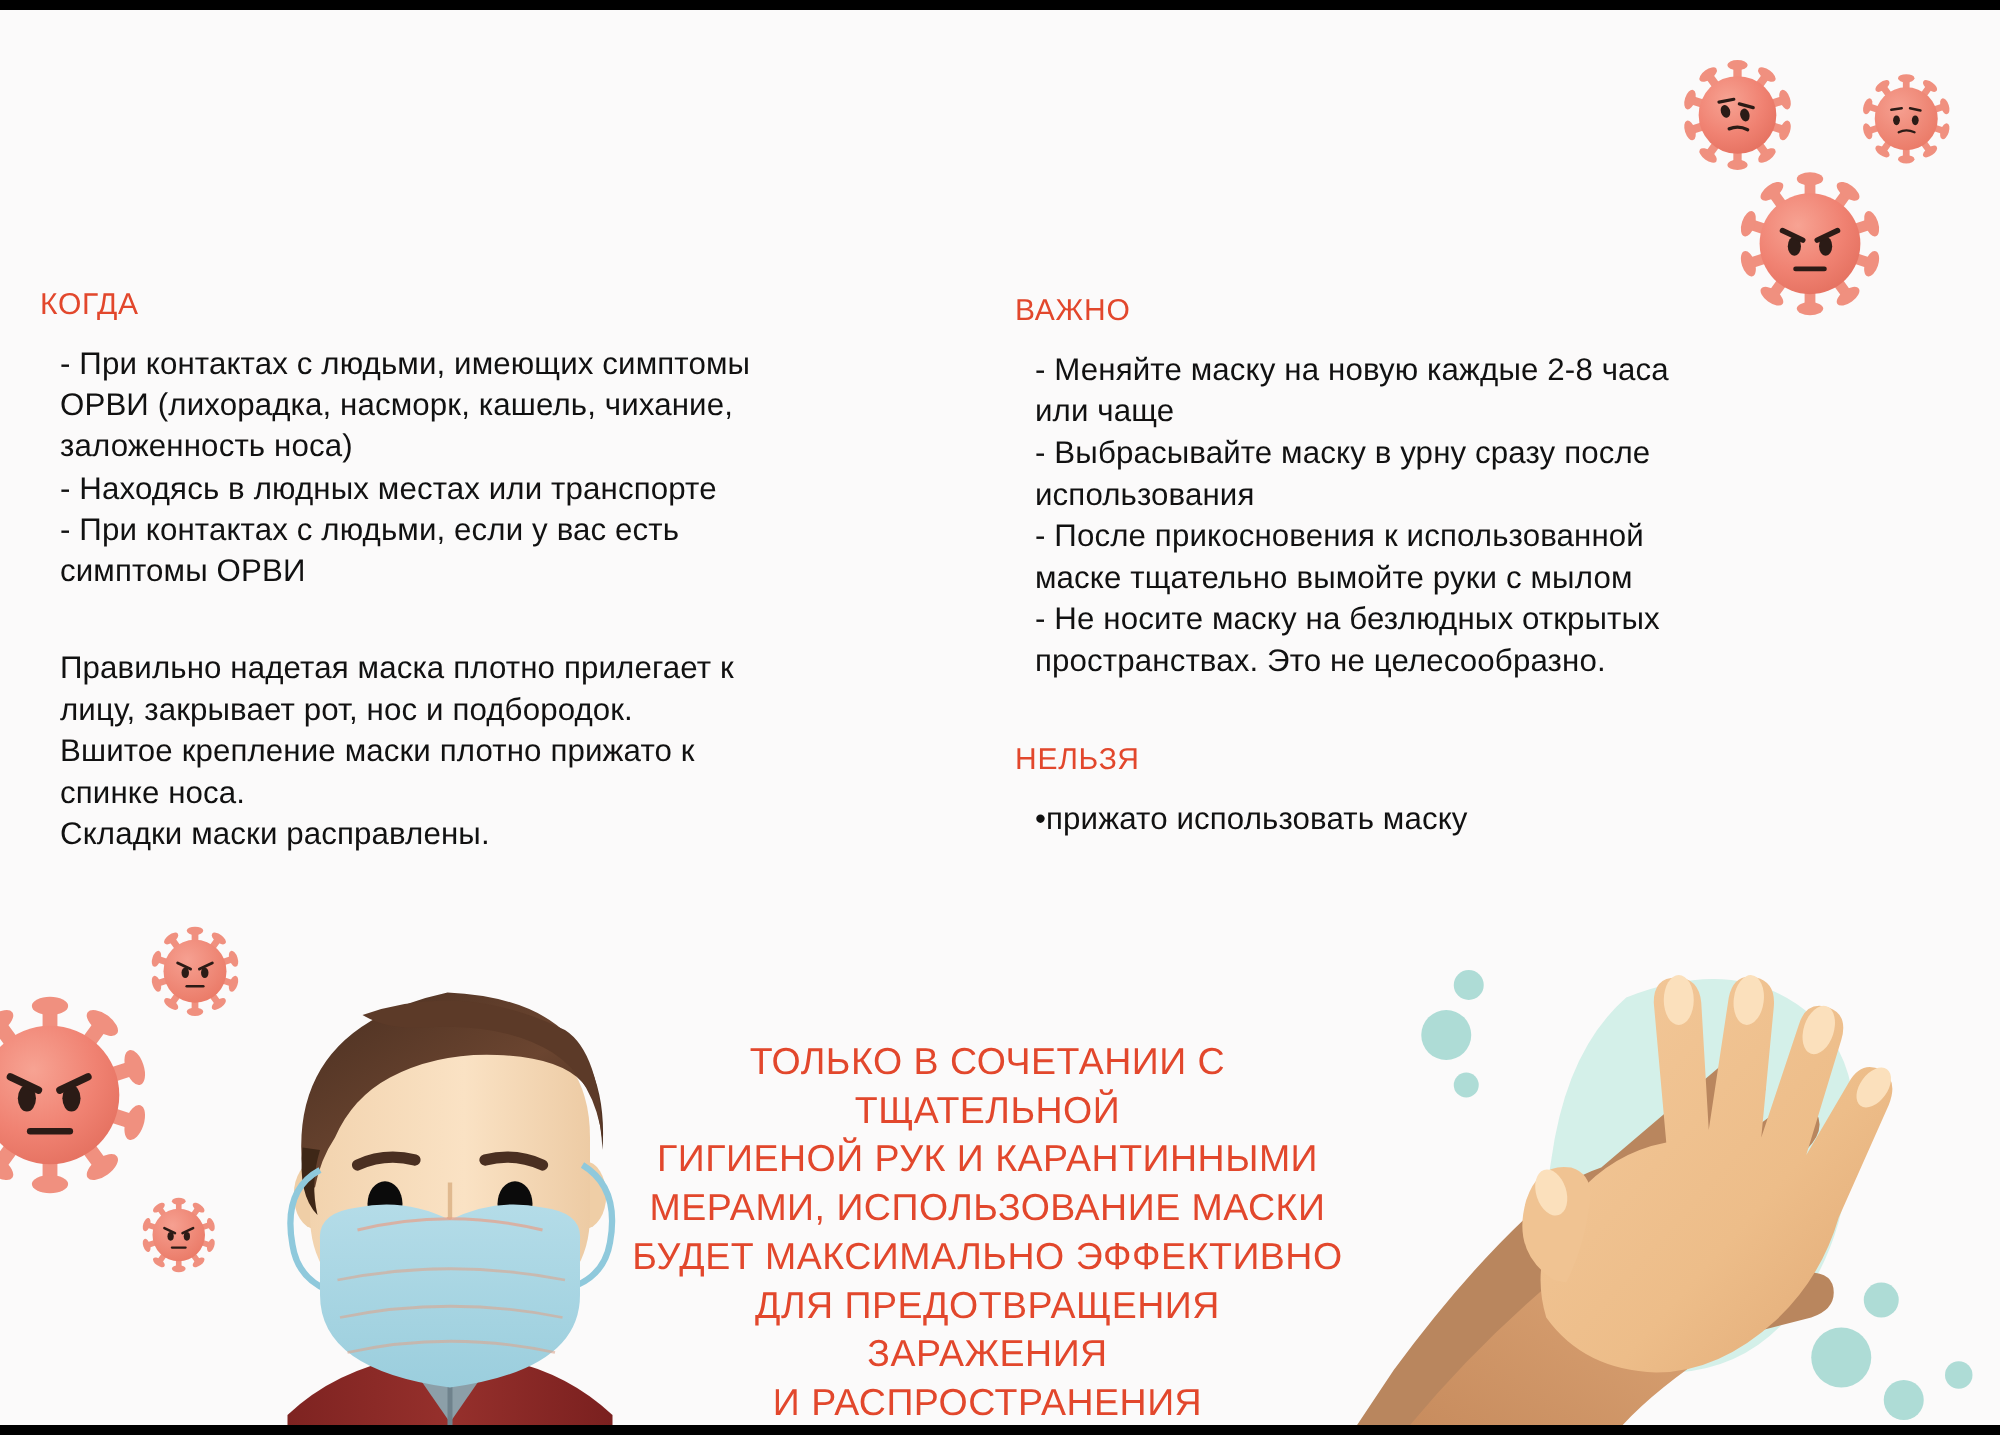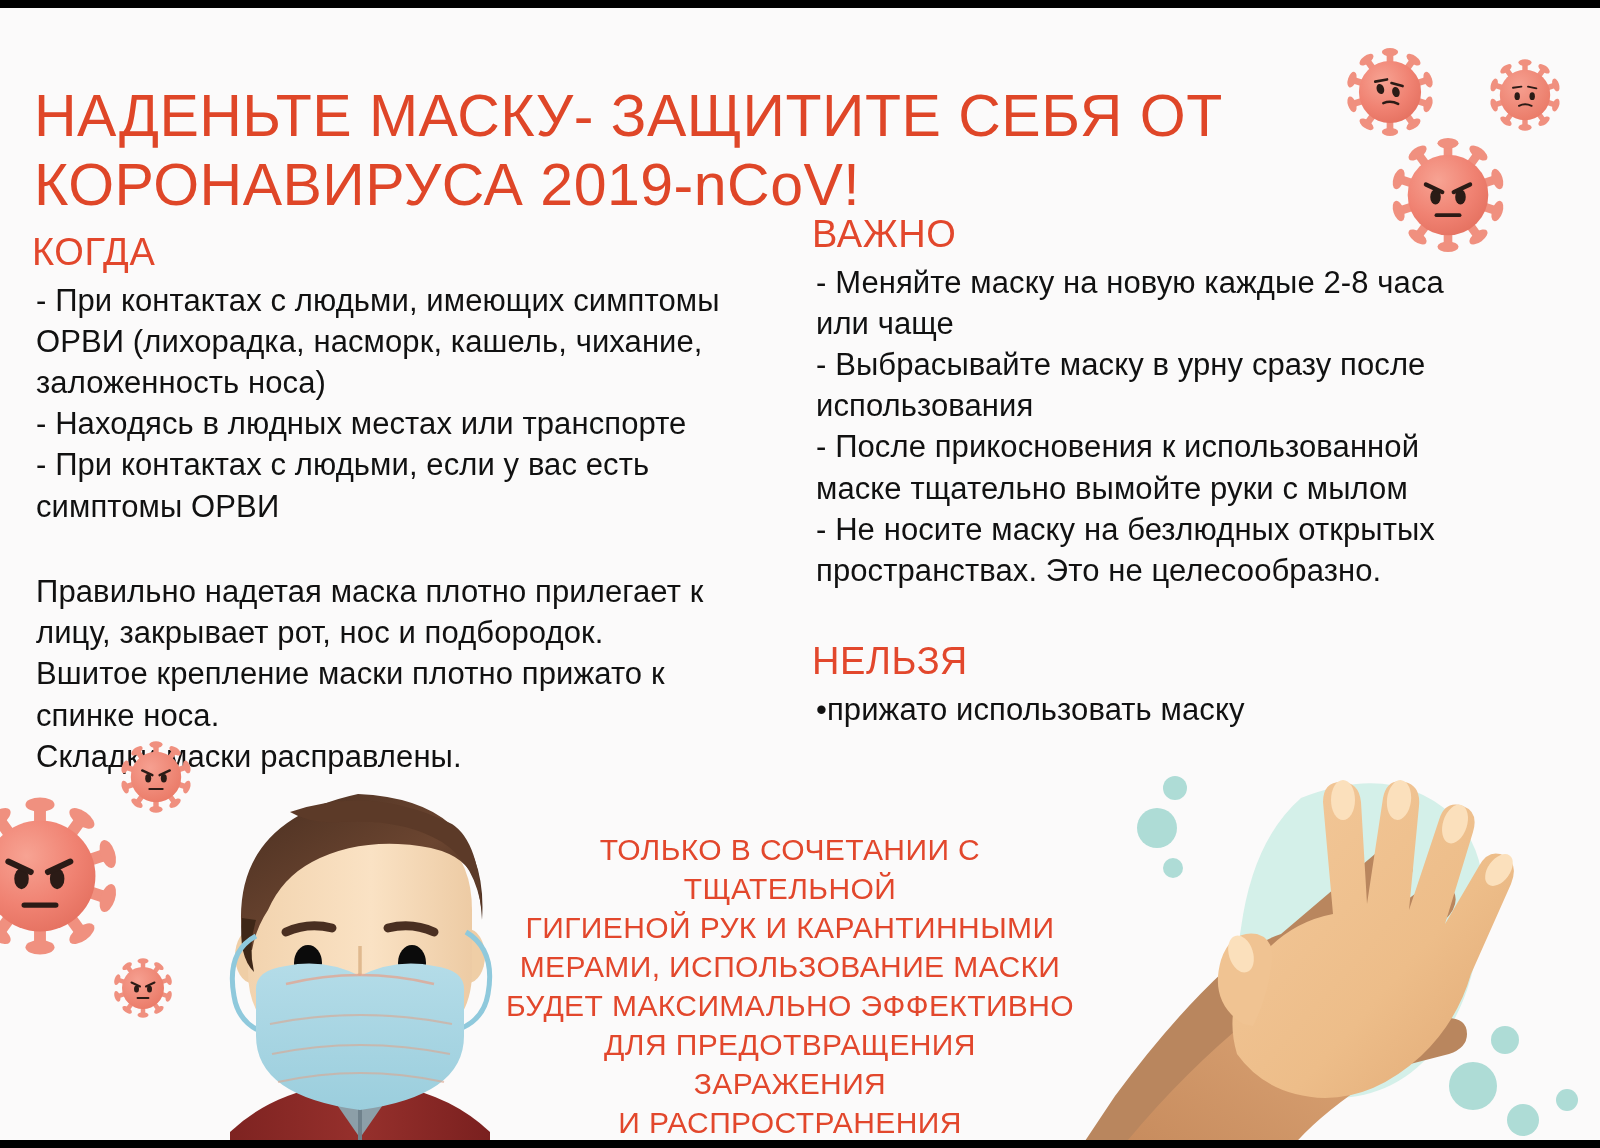--- a/index.html
+++ b/index.html
@@ -35,37 +35,37 @@
     white-space: pre-line;
   }
 
   
   .col {
     position: absolute;
     font-family: "Liberation Sans", sans-serif;
     color: #111111;
   }
   .col-left  { left: 32px;  top: 222px; width: 760px; }
-  .col-right { left: 812px; top: 204px; width: 700px; }
+  .col-right { left: 812px; top: 227px; width: 700px; }
 
   .section-head {
     color: #E2472C;
-    font-size: 38px;
+    font-size: 24px;
     font-weight: 400;
     letter-spacing: 0.6px;
     margin: 0 0 4px 0;
     line-height: 1.2;
   }
   .section-head.spaced { margin-top: 48px; }
 
   .body-text {
-    font-size: 31px;
+    font-size: 25px;
     font-weight: 300;
     line-height: 1.33;
-    margin: 4px;
+    margin: 16px;
     white-space: pre-line;
     letter-spacing: 0.1px;
   }
   .body-text.gap { margin-top: 44px; }
 
   
   .callout {
     position: absolute;
     left: 505px;
     top: 822px;
@@ -87,22 +87,20 @@
   .virus-tr  { left: 1300px; top: 22px;  width: 310px; height: 250px; }
   .virus-bl  { left: -20px;  top: 718px; width: 270px; height: 290px; }
   .boy       { left: 190px;  top: 752px; width: 340px; height: 396px; }
   .hands     { left: 1075px; top: 730px; width: 520px; height: 418px; }
 </style>
 </head>
 <body>
 
 <div class="poster">
 
-  <h1 class="title">НАДЕНЬТЕ МАСКУ- ЗАЩИТИТЕ СЕБЯ ОТ
-КОРОНАВИРУСА 2019-nCoV!</h1>
 
   <div class="col col-left">
     <div class="section-head">КОГДА</div>
     <p class="body-text">- При контактах с людьми, имеющих симптомы
 ОРВИ (лихорадка, насморк, кашель, чихание,
 заложенность носа)
 - Находясь в людных местах или транспорте
 - При контактах с людьми, если у вас есть
 симптомы ОРВИ</p>
     <p class="body-text gap">Правильно надетая маска плотно прилегает к

